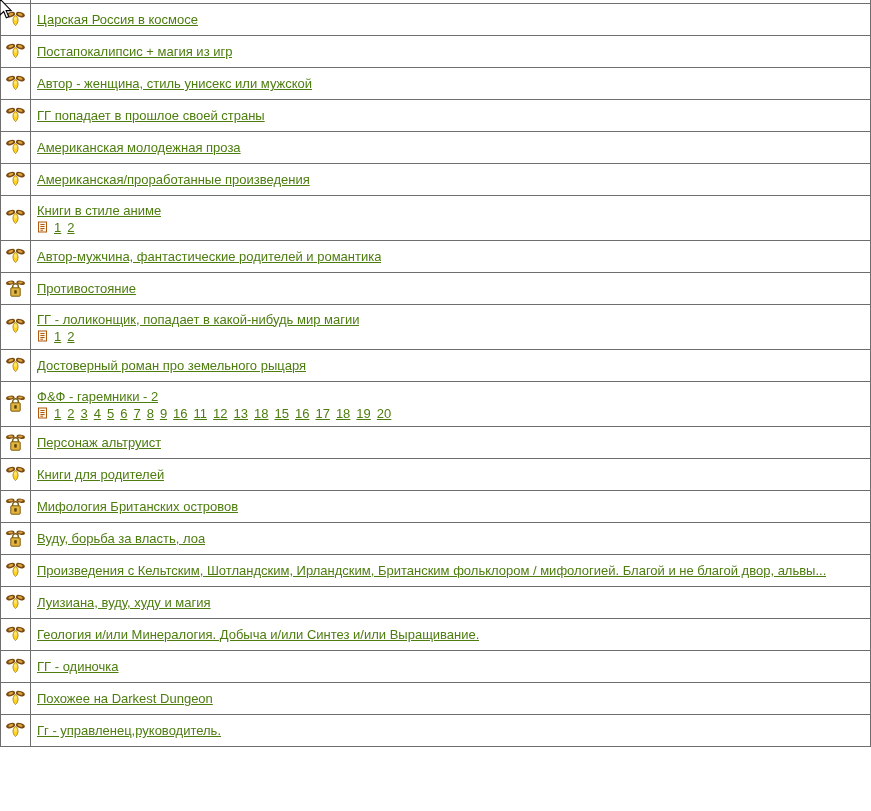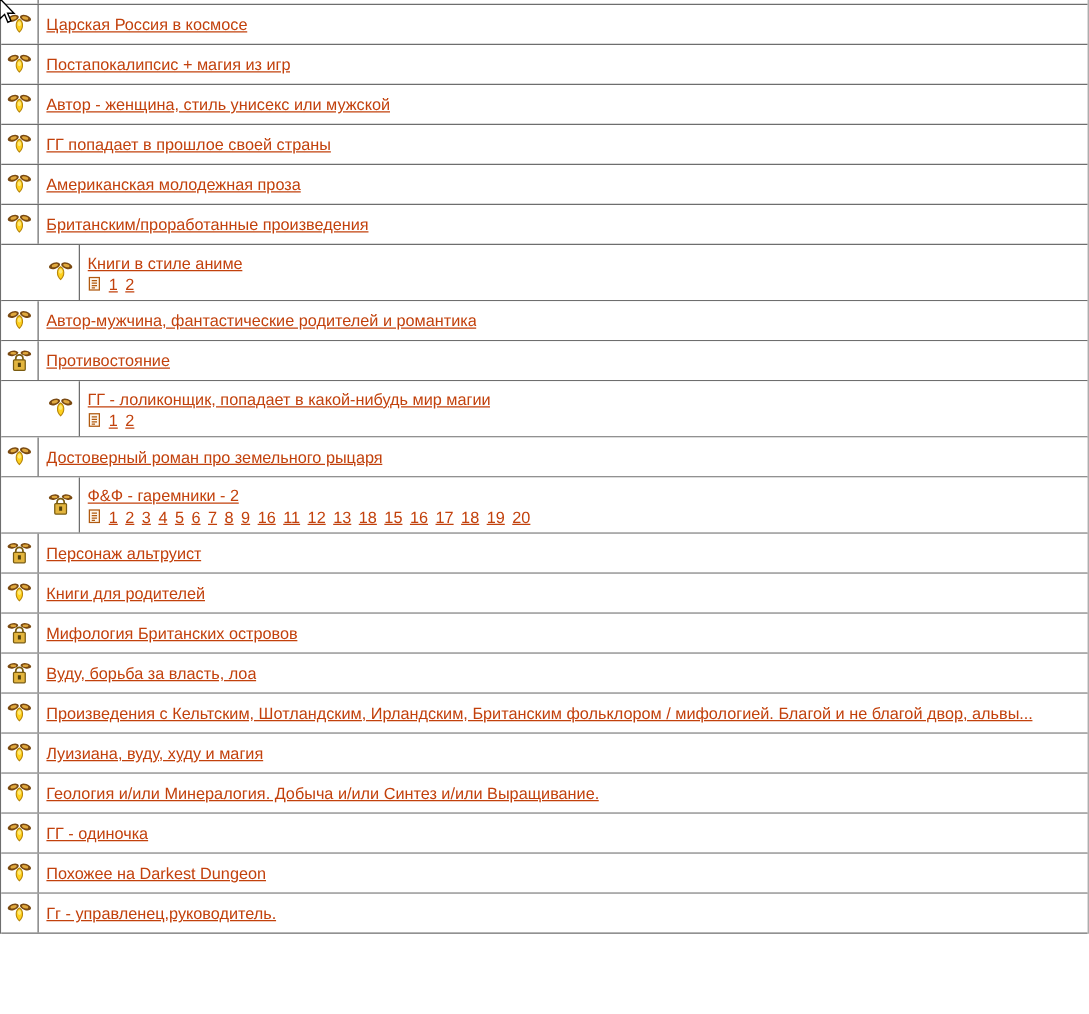--- a/index.html
+++ b/index.html
@@ -7,32 +7,32 @@
   body {
     width:871px; height:811px; position:relative; overflow:hidden;
     font-family:"Liberation Sans","DejaVu Sans",sans-serif;
   }
   .topic-table {
     width:871px;
     border-left:1px solid #6e6e6e;
     border-right:1px solid #6e6e6e;
   }
   .row { display:flex; border-bottom:1px solid #6e6e6e; height:32px; background:#fff; }
-  .row.two-line { height:45px;padding-left:33px; }
+  .row.two-line { height:45px; }
   .row.sliver { height:4px; }
   .icon-cell {
     width:30px; flex:none;
     border-right:1px solid #6e6e6e;
     display:flex; align-items:center; justify-content:center;
   }
   .title-cell {
     flex:1; min-width:0; padding:0 6px;
     display:flex; flex-direction:column; justify-content:center;
   }
-  a { color:#c2410c; text-decoration:underline; cursor:pointer; }
+  a { color:#4d7c0f; text-decoration:underline; cursor:pointer; }
   .topic-link {
     font-size:13px; line-height:17px; white-space:nowrap;
     overflow:hidden; text-overflow:clip; max-width:100%;
     width:-moz-fit-content; width:fit-content;
   }
   .pages {
     display:flex; align-items:center; gap:6px;
     line-height:15px; margin-top:1px; white-space:nowrap;
   }
   .pages-icon { display:inline-flex; flex:none; }
@@ -151,21 +151,21 @@
             <ellipse cx="5.6" cy="4.6" rx="4.6" ry="2.5" transform="rotate(-18 5.6 4.6)" fill="#7a4a12"></ellipse>
             <ellipse cx="15.4" cy="4.6" rx="4.6" ry="2.5" transform="rotate(18 15.4 4.6)" fill="#7a4a12"></ellipse>
             <ellipse cx="5.9" cy="4.4" rx="2.6" ry="1.2" transform="rotate(-18 5.9 4.4)" fill="#e0a93e"></ellipse>
             <ellipse cx="15.1" cy="4.4" rx="2.6" ry="1.2" transform="rotate(18 15.1 4.4)" fill="#e0a93e"></ellipse>
             <path d="M10.5 5.4 C13.7 7.1 14 12.6 10.5 15.6 C7 12.6 7.3 7.1 10.5 5.4 Z" fill="#ffd21e" stroke="#b8860b" stroke-width="0.9"></path>
             <ellipse cx="10.5" cy="9" rx="1.4" ry="1.9" fill="#ffe878"></ellipse>
           </svg>
         </span>
     </div>
     <div class="title-cell">
-      <a class="topic-link" href="#">Британским/проработанные произведения</a>
+      <a class="topic-link" href="#">Американская/проработанные произведения</a>
 
     </div>
   </div>
 
   <div class="row two-line">
     <div class="icon-cell">
       <span class="topic-icon">
           <svg width="21" height="20" viewBox="0 0 21 20">
             <ellipse cx="5.6" cy="4.6" rx="4.6" ry="2.5" transform="rotate(-18 5.6 4.6)" fill="#7a4a12"></ellipse>
             <ellipse cx="15.4" cy="4.6" rx="4.6" ry="2.5" transform="rotate(18 15.4 4.6)" fill="#7a4a12"></ellipse>

